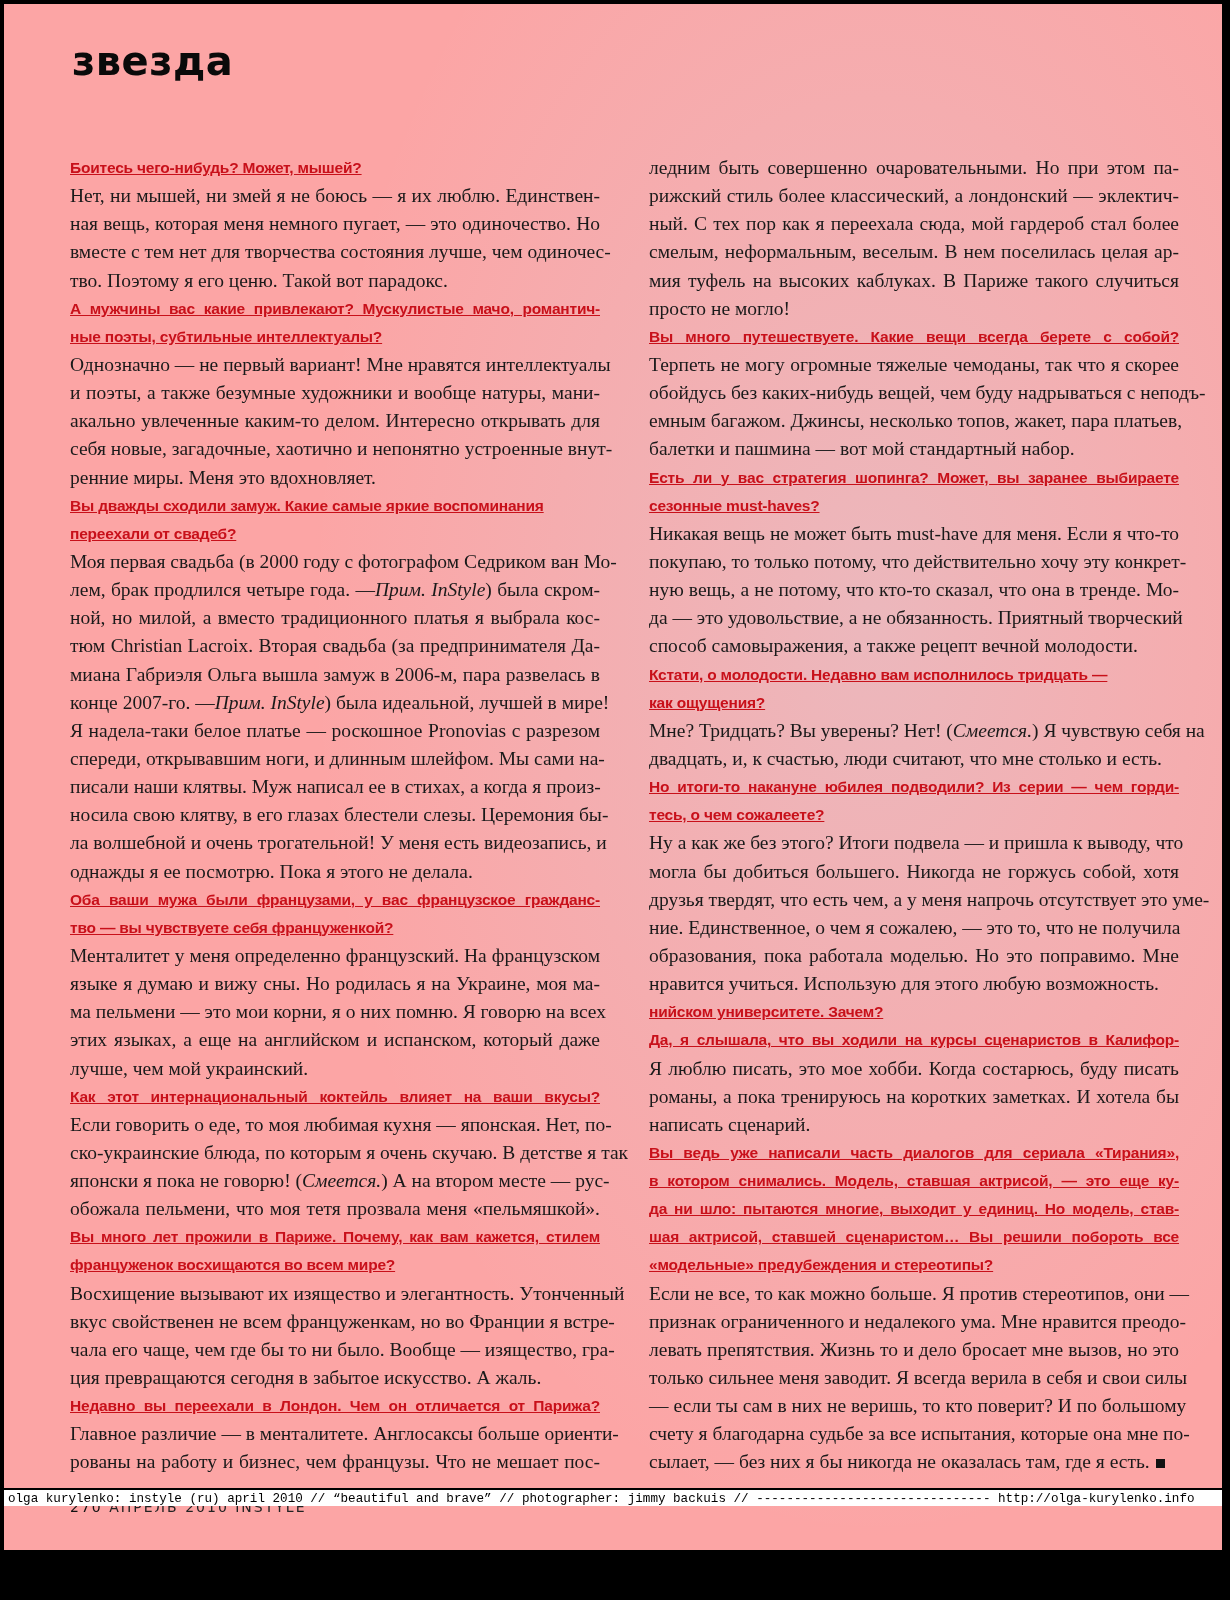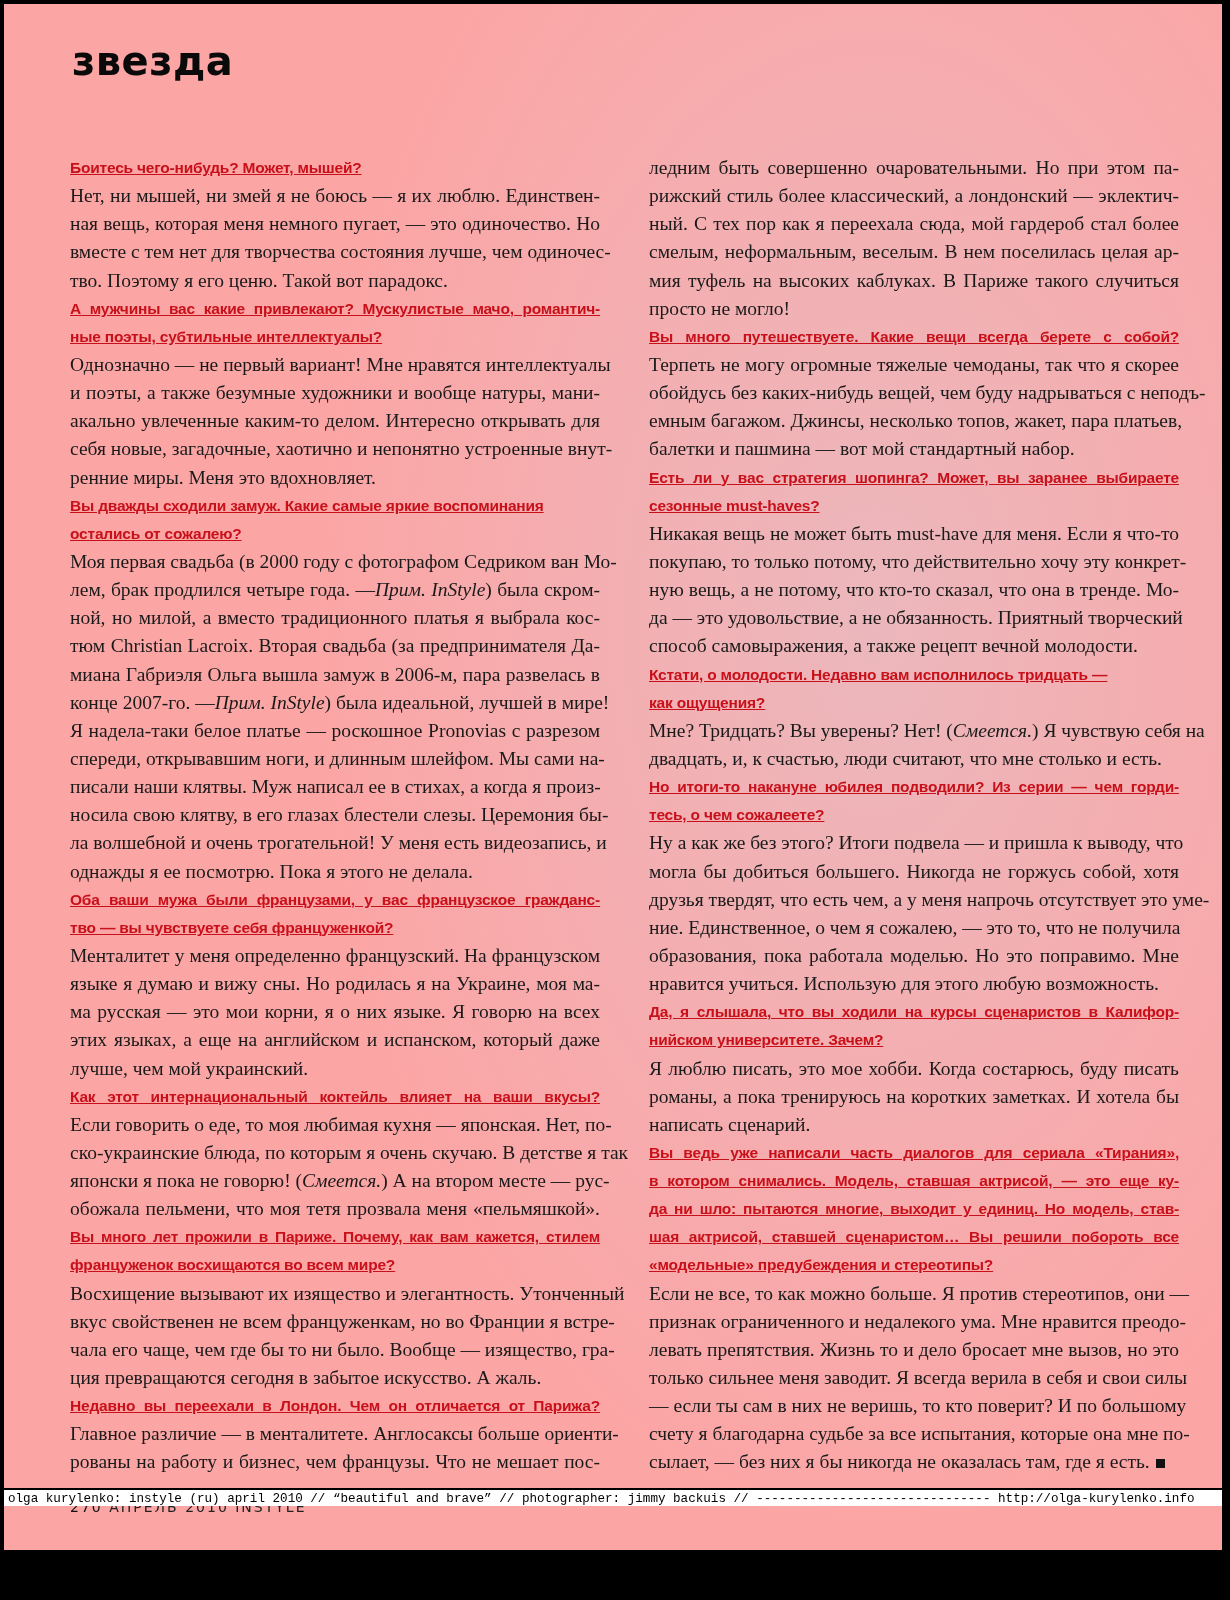--- a/index.html
+++ b/index.html
@@ -56,38 +56,38 @@
       <div class="line"><span>вместе с тем нет для творчества состояния лучше, чем одиночес-</span></div>
       <div class="line last"><span>тво. Поэтому я его ценю. Такой вот парадокс.</span></div>
       <div class="line q"><span>А мужчины вас какие привлекают? Мускулистые мачо, романтич-</span></div>
       <div class="line q last"><span>ные поэты, субтильные интеллектуалы?</span></div>
       <div class="line"><span>Однозначно — не первый вариант! Мне нравятся интеллектуалы</span></div>
       <div class="line"><span>и поэты, а также безумные художники и вообще натуры, мани-</span></div>
       <div class="line"><span>акально увлеченные каким-то делом. Интересно открывать для</span></div>
       <div class="line"><span>себя новые, загадочные, хаотично и непонятно устроенные внут-</span></div>
       <div class="line last"><span>ренние миры. Меня это вдохновляет.</span></div>
       <div class="line q last"><span>Вы дважды сходили замуж. Какие самые яркие воспоминания</span></div>
-      <div class="line q last"><span>остались от сожалею?</span></div>
+      <div class="line q last"><span>переехали от свадеб?</span></div>
       <div class="line"><span>Моя первая свадьба (в 2000 году с фотографом Седриком ван Мо-</span></div>
       <div class="line"><span>лем, брак продлился четыре года. —</span><em>Прим. InStyle</em><span>) была скром-</span></div>
       <div class="line"><span>ной, но милой, а вместо традиционного платья я выбрала кос-</span></div>
       <div class="line"><span>тюм Christian Lacroix. Вторая свадьба (за предпринимателя Да-</span></div>
       <div class="line"><span>миана Габриэля Ольга вышла замуж в 2006-м, пара развелась в</span></div>
       <div class="line"><span>конце 2007-го. —</span><em>Прим. InStyle</em><span>) была идеальной, лучшей в мире!</span></div>
       <div class="line"><span>Я надела-таки белое платье — роскошное Pronovias с разрезом</span></div>
       <div class="line"><span>спереди, открывавшим ноги, и длинным шлейфом. Мы сами на-</span></div>
       <div class="line"><span>писали наши клятвы. Муж написал ее в стихах, а когда я произ-</span></div>
       <div class="line"><span>носила свою клятву, в его глазах блестели слезы. Церемония бы-</span></div>
       <div class="line"><span>ла волшебной и очень трогательной! У меня есть видеозапись, и</span></div>
       <div class="line last"><span>однажды я ее посмотрю. Пока я этого не делала.</span></div>
       <div class="line q"><span>Оба ваши мужа были французами, у вас французское гражданс-</span></div>
       <div class="line q last"><span>тво — вы чувствуете себя француженкой?</span></div>
       <div class="line"><span>Менталитет у меня определенно французский. На французском</span></div>
       <div class="line"><span>языке я думаю и вижу сны. Но родилась я на Украине, моя ма-</span></div>
-      <div class="line"><span>ма русская — это мои корни, я о них языке. Я говорю на всех</span></div>
+      <div class="line"><span>ма пельмени — это мои корни, я о них помню. Я говорю на всех</span></div>
       <div class="line"><span>этих языках, а еще на английском и испанском, который даже</span></div>
       <div class="line last"><span>лучше, чем мой украинский.</span></div>
       <div class="line q"><span>Как этот интернациональный коктейль влияет на ваши вкусы?</span></div>
       <div class="line"><span>Если говорить о еде, то моя любимая кухня — японская. Нет, по-</span></div>
       <div class="line"><span>ско-украинские блюда, по которым я очень скучаю. В детстве я так</span></div>
       <div class="line"><span>японски я пока не говорю! (</span><em>Смеется.</em><span>) А на втором месте — рус-</span></div>
       <div class="line"><span>обожала пельмени, что моя тетя прозвала меня «пельмяшкой».</span></div>
       <div class="line q"><span>Вы много лет прожили в Париже. Почему, как вам кажется, стилем</span></div>
       <div class="line q last"><span>француженок восхищаются во всем мире?</span></div>
       <div class="line"><span>Восхищение вызывают их изящество и элегантность. Утонченный</span></div>
@@ -122,22 +122,22 @@
       <div class="line"><span>Мне? Тридцать? Вы уверены? Нет! (</span><em>Смеется.</em><span>) Я чувствую себя на</span></div>
       <div class="line last"><span>двадцать, и, к счастью, люди считают, что мне столько и есть.</span></div>
       <div class="line q"><span>Но итоги-то накануне юбилея подводили? Из серии — чем горди-</span></div>
       <div class="line q last"><span>тесь, о чем сожалеете?</span></div>
       <div class="line"><span>Ну а как же без этого? Итоги подвела — и пришла к выводу, что</span></div>
       <div class="line"><span>могла бы добиться большего. Никогда не горжусь собой, хотя</span></div>
       <div class="line"><span>друзья твердят, что есть чем, а у меня напрочь отсутствует это уме-</span></div>
       <div class="line"><span>ние. Единственное, о чем я сожалею, — это то, что не получила</span></div>
       <div class="line"><span>образования, пока работала моделью. Но это поправимо. Мне</span></div>
       <div class="line last"><span>нравится учиться. Использую для этого любую возможность.</span></div>
+      <div class="line q last"><span>нийском университете. Зачем?</span></div>
       <div class="line q"><span>Да, я слышала, что вы ходили на курсы сценаристов в Калифор-</span></div>
-      <div class="line q last"><span>нийском университете. Зачем?</span></div>
       <div class="line"><span>Я люблю писать, это мое хобби. Когда состарюсь, буду писать</span></div>
       <div class="line"><span>романы, а пока тренируюсь на коротких заметках. И хотела бы</span></div>
       <div class="line last"><span>написать сценарий.</span></div>
       <div class="line q"><span>Вы ведь уже написали часть диалогов для сериала «Тирания»,</span></div>
       <div class="line q"><span>в  котором снимались. Модель, ставшая актрисой, — это еще ку-</span></div>
       <div class="line q"><span>да ни шло: пытаются многие, выходит у единиц. Но модель, став-</span></div>
       <div class="line q"><span>шая актрисой, ставшей сценаристом… Вы решили побороть все</span></div>
       <div class="line q last"><span>«модельные» предубеждения и стереотипы?</span></div>
       <div class="line"><span>Если не все, то как можно больше. Я против стереотипов, они —</span></div>
       <div class="line"><span>признак ограниченного и недалекого ума. Мне нравится преодо-</span></div>

